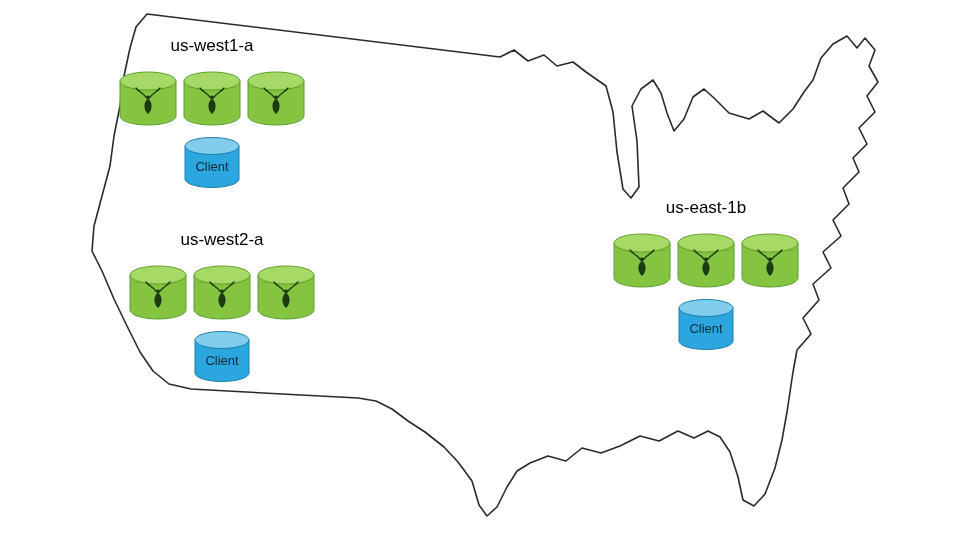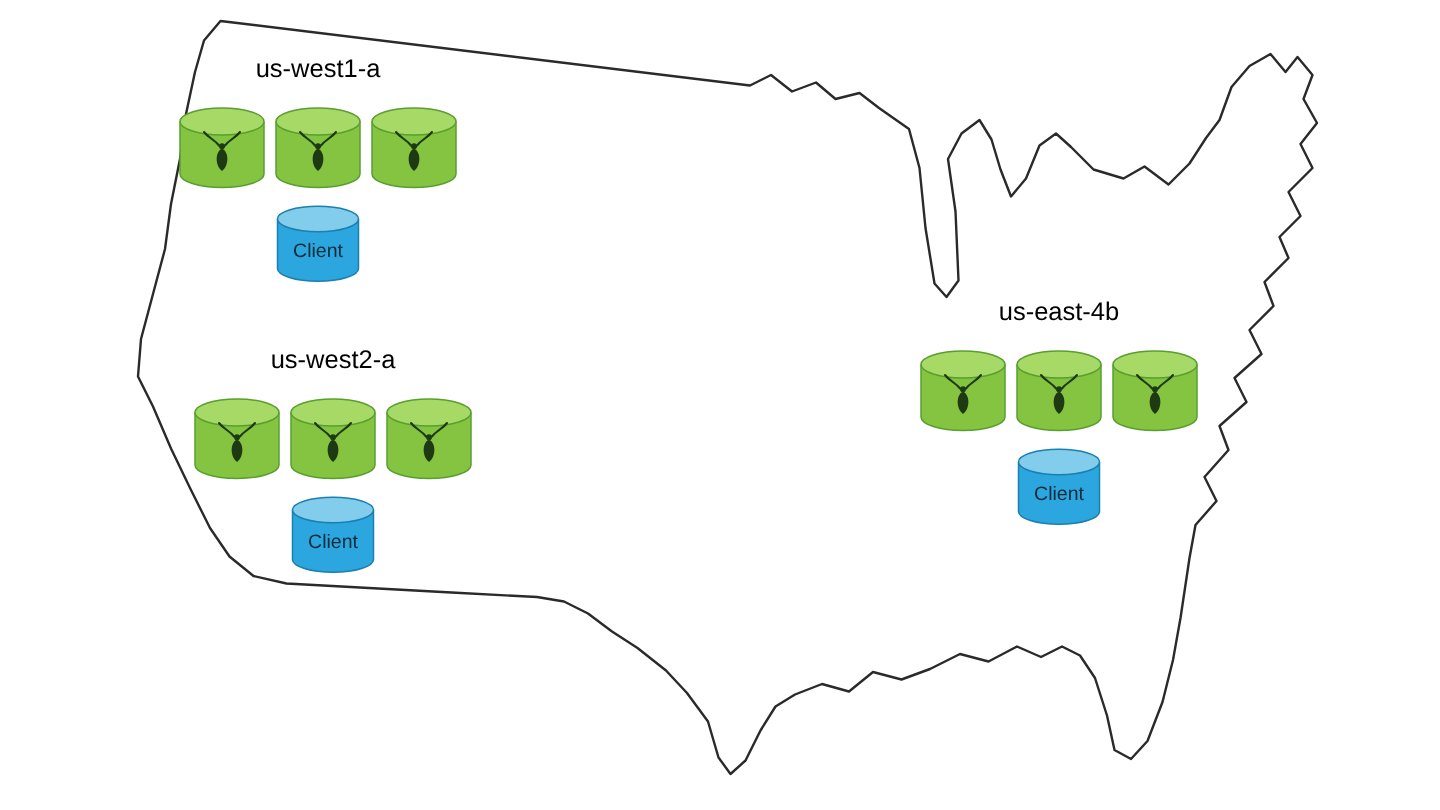--- a/index.html
+++ b/index.html
@@ -145,21 +145,21 @@
     <div class="client-wrap">
       <svg width="58" height="54" viewBox="0 0 58 54">
         <path class="cyl-body client" d="M2,10 V43 A27,8.5 0 0 0 56,43 V10"></path>
         <ellipse class="cyl-top client" cx="29" cy="10" rx="27" ry="8.5"></ellipse>
         <text class="client-text" x="29" y="35" text-anchor="middle">Client</text>
       </svg>
     </div>
   </div>
 
   <div class="region" style="left:612px;top:198px;">
-    <div class="region-label">us-east-4b</div>
+    <div class="region-label">us-east-1b</div>
     <div class="nodes-row">
       <svg class="node-cyl" width="60" height="57" viewBox="0 0 60 57">
         <path class="cyl-body node" d="M2,11 V46 A28,9 0 0 0 58,46 V11"></path>
         <ellipse class="cyl-top node" cx="30" cy="11" rx="28" ry="9"></ellipse>
         <g transform="translate(30,31)">
           <path class="roach-line" d="M-2,-4 C-5,-8 -9,-9 -12,-13"></path>
           <path class="roach-line" d="M2,-4 C5,-8 9,-9 12,-13"></path>
           <circle class="roach-fill" cx="0" cy="-3.5" r="2"></circle>
           <path class="roach-fill" d="M0,-2 C4.5,0 5,9 0,13 C-5,9 -4.5,0 0,-2 Z"></path>
         </g>

